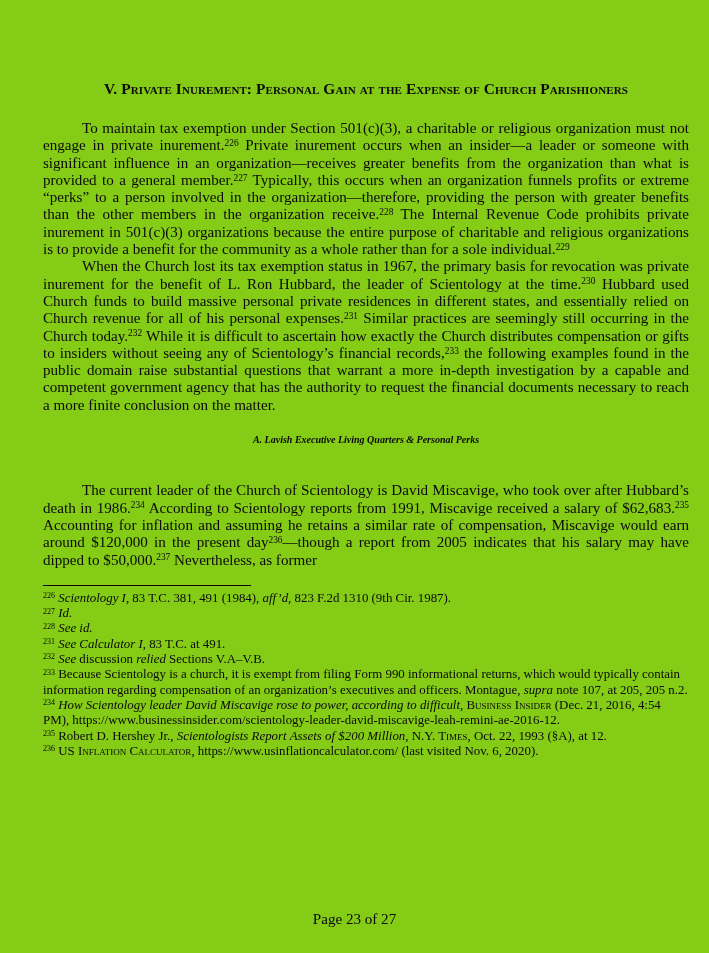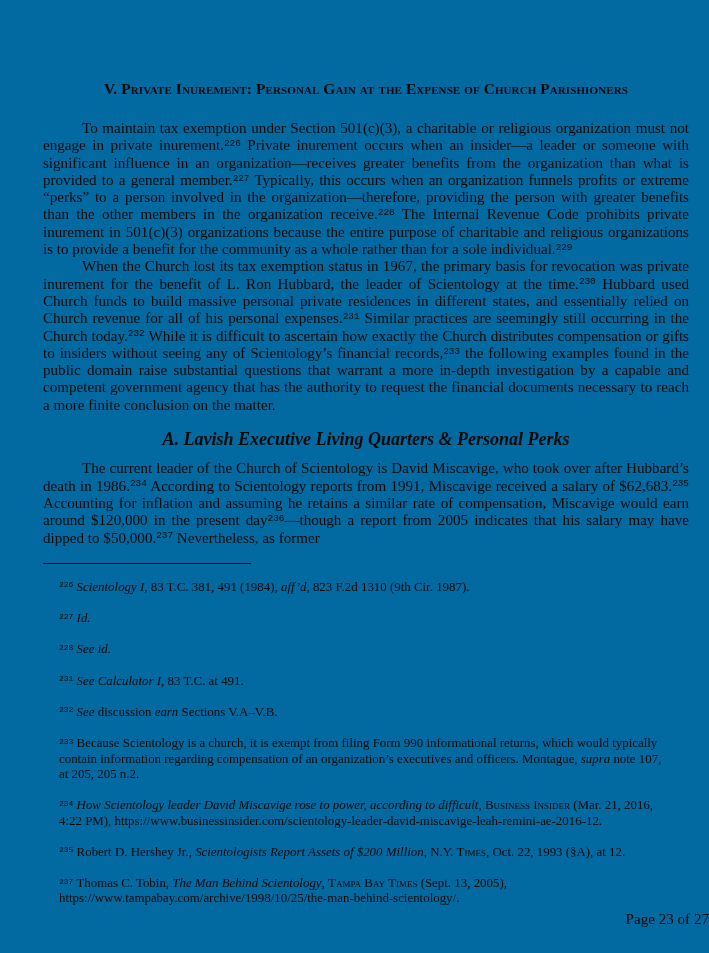--- a/index.html
+++ b/index.html
@@ -13,75 +13,74 @@
     position: relative;
     font-family: "Liberation Serif", "DejaVu Serif", serif;
     color: #0a0a0a;
     overflow: hidden;
   }
   .page {
     position: absolute;
     inset: 0;
     box-sizing: border-box;
     padding: 80px 20px 0 43px;
-    background: #0369a1;
+    background: #84cc16;
   }
   .section-heading {
     text-align: center;
     font-variant: small-caps;
     font-size: 15.4px;
     line-height: 17px;
     letter-spacing: 0.1px;
     margin: 0 0 23px 0;
   }
   .body-para {
     margin: 0;
     text-align: justify;
     font-size: 15.1px;
     line-height: 17.3px;
     text-indent: 39px;
   }
   .subsection-heading {
     text-align: center;
     font-style: italic;
-    font-size: 18px;
+    font-size: 10px;
     line-height: 17.3px;
-    margin: 17px 0 12px 0;
+    margin: 17px 0 34px 0;
   }
   sup {
     font-size: 0.62em;
     line-height: 0;
     vertical-align: baseline;
     position: relative;
     top: -0.45em;
-    font-family: Liberation Mono, monospace;
   }
   .i  { font-style: italic; }
   .sc { font-variant: small-caps; }
   .fn-separator {
     width: 208px;
     height: 0;
     border-top: 1.2px solid #000;
     margin: 16px 0 5px 0;
   }
   .footnotes {
     font-size: 12.9px;
     line-height: 15.3px;
     text-align: left;
   }
   .footnote {
-    margin: 16px;
+    margin: 0;
     overflow-wrap: break-word;
   }
   .page-footer {
     position: absolute;
     left: 0;
     right: 0;
     top: 911px;
-    text-align: right;
+    text-align: center;
     font-size: 15.1px;
     line-height: 17px;
   }
 </style>
 </head>
 <body>
 
 <div class="page">
 
   <h1 class="section-heading">V. Private Inurement: Personal Gain at the Expense of Church Parishioners</h1>
@@ -97,22 +96,22 @@
       <p class="body-para"><span>The current leader of the Church of Scientology is David Miscavige, who took over after Hubbard’s death in 1986.</span><sup>234</sup><span> According to Scientology reports from 1991, Miscavige received a salary of $62,683.</span><sup>235</sup><span> Accounting for inflation and assuming he retains a similar rate of compensation, Miscavige would earn around $120,000 in the present day</span><sup>236</sup><span>—though a report from 2005 indicates that his salary may have dipped to $50,000.</span><sup>237</sup><span> Nevertheless, as former</span></p>
     </div>
 
   <div class="fn-separator"></div>
 
   <div id="footnotes" class="footnotes">
       <div class="footnote"><sup>226</sup> <span class="i">Scientology I</span><span>, 83 T.C. 381, 491 (1984), </span><span class="i">aff’d</span><span>, 823 F.2d 1310 (9th Cir. 1987).</span></div>
       <div class="footnote"><sup>227</sup> <span class="i">Id.</span></div>
       <div class="footnote"><sup>228</sup> <span class="i">See id.</span></div>
       <div class="footnote"><sup>231</sup> <span class="i">See Calculator I</span><span>, 83 T.C. at 491.</span></div>
-      <div class="footnote"><sup>232</sup> <span class="i">See</span><span> discussion </span><span class="i">earn</span><span> Sections V.A–V.B.</span></div>
+      <div class="footnote"><sup>232</sup> <span class="i">See</span><span> discussion </span><span class="i">relied</span><span> Sections V.A–V.B.</span></div>
       <div class="footnote"><sup>233</sup> <span>Because Scientology is a church, it is exempt from filing Form 990 informational returns, which would typically contain information regarding compensation of an organization’s executives and officers. Montague, </span><span class="i">supra</span><span> note 107, at 205, 205 n.2.</span></div>
-      <div class="footnote"><sup>234</sup> <span class="i">How Scientology leader David Miscavige rose to power, according to difficult</span><span>, </span><span class="sc">Business Insider</span><span> (Mar. 21, 2016, 4:22 PM), https://www.businessinsider.com/scientology-leader-david-miscavige-leah-remini-ae-2016-12.</span></div>
+      <div class="footnote"><sup>234</sup> <span class="i">How Scientology leader David Miscavige rose to power, according to difficult</span><span>, </span><span class="sc">Business Insider</span><span> (Dec. 21, 2016, 4:54 PM), https://www.businessinsider.com/scientology-leader-david-miscavige-leah-remini-ae-2016-12.</span></div>
       <div class="footnote"><sup>235</sup> <span>Robert D. Hershey Jr., </span><span class="i">Scientologists Report Assets of $200 Million</span><span>, </span><span class="sc">N.Y. Times</span><span>, Oct. 22, 1993 (§A), at 12.</span></div>
-      <div class="footnote"><sup>237</sup> <span>Thomas C. Tobin, </span><span class="i">The Man Behind Scientology</span><span>, </span><span class="sc">Tampa Bay Times</span><span> (Sept. 13, 2005), https://www.tampabay.com/archive/1998/10/25/the-man-behind-scientology/.</span></div>
+      <div class="footnote"><sup>236</sup> <span class="sc">US Inflation Calculator</span><span>, https://www.usinflationcalculator.com/ (last visited Nov. 6, 2020).</span></div>
     </div>
 
   <div class="page-footer">Page 23 of 27</div>
 
 </div>
 
 </body></html>

